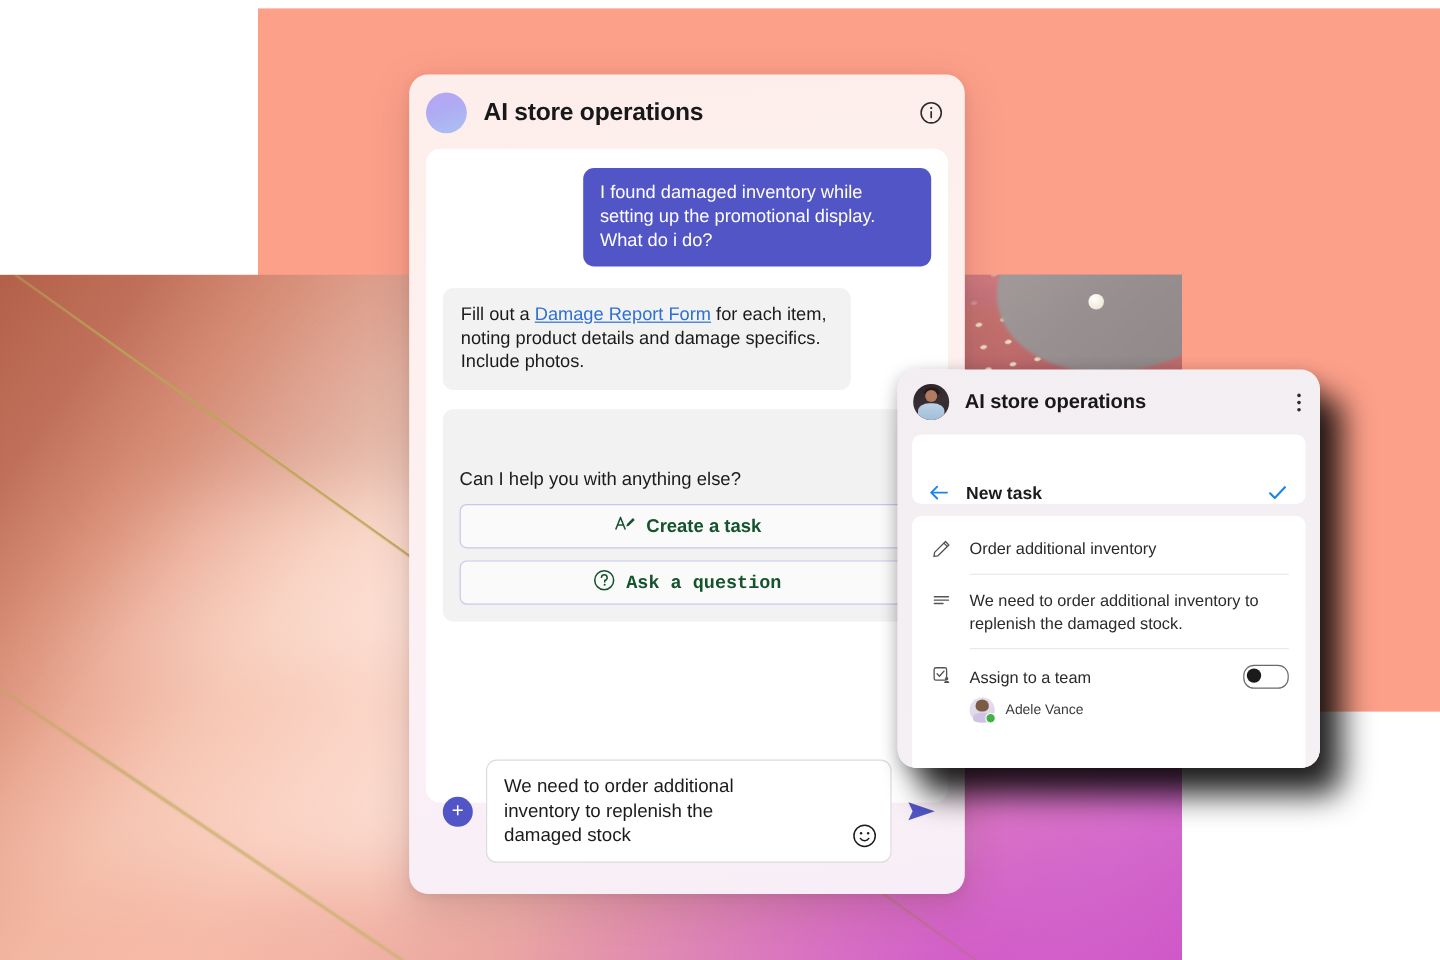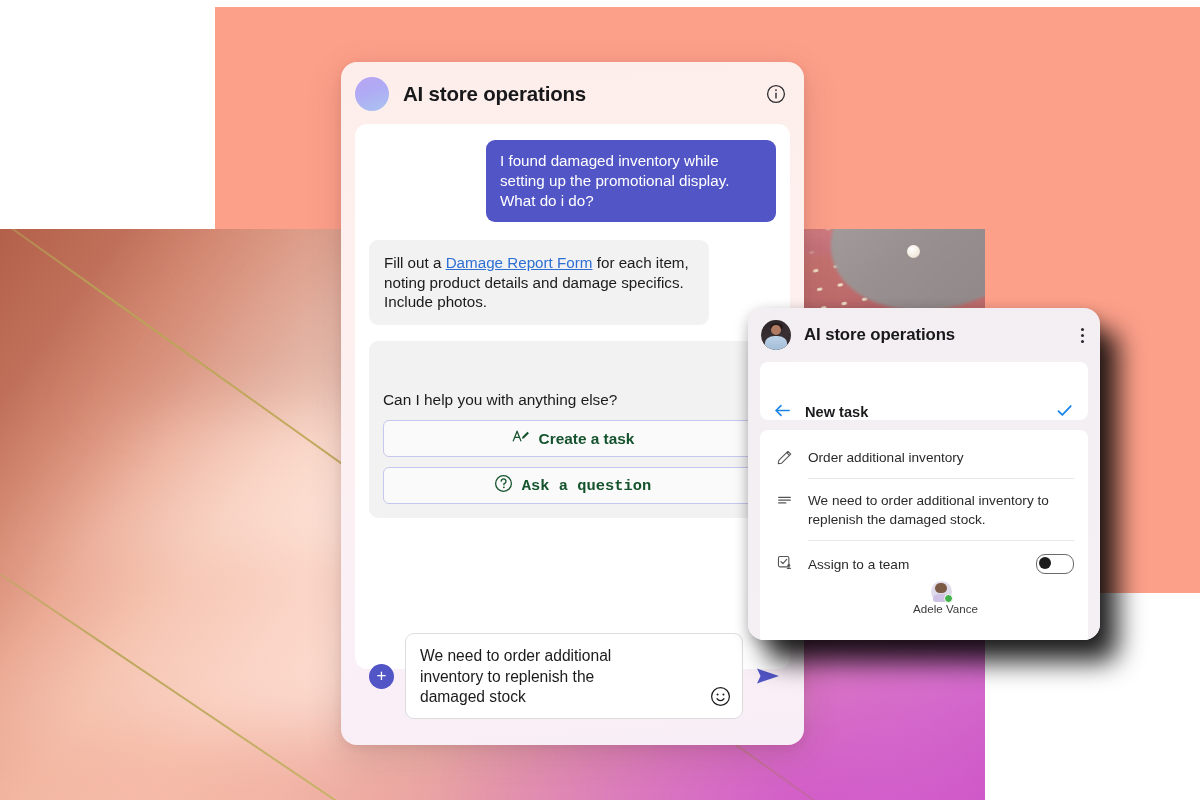--- a/index.html
+++ b/index.html
@@ -516,21 +516,20 @@
     top: 2px;
     width: 12px;
     height: 12px;
     border-radius: 50%;
     background: #1b1b1b;
   }
   .assignee {
     margin-top: 7px;
     display: flex;
     align-items: center;
-    flex-direction: column;
   }
   .assignee-avatar {
     width: 21px;
     height: 21px;
     border-radius: 50%;
     position: relative;
     overflow: visible;
     flex: 0 0 auto;
     background: linear-gradient(170deg, #e6e2ef 0%, #d9d4e6 100%);
   }

